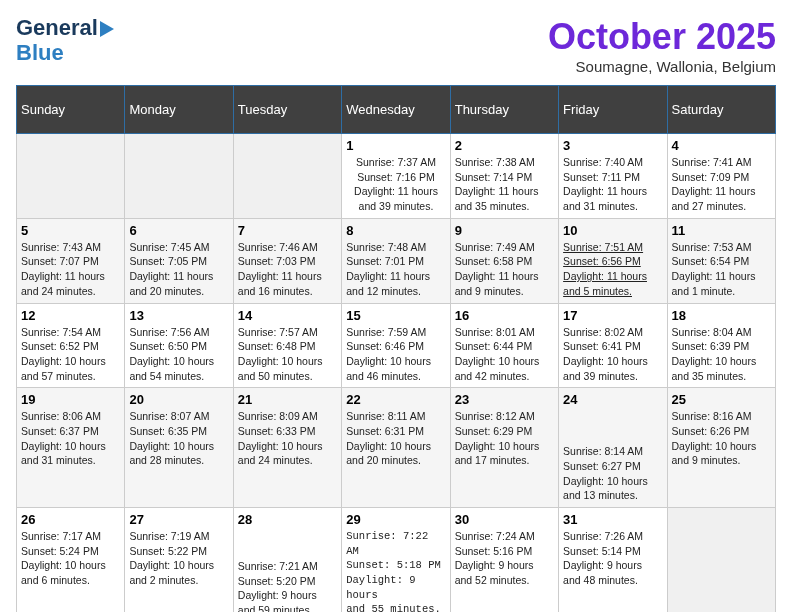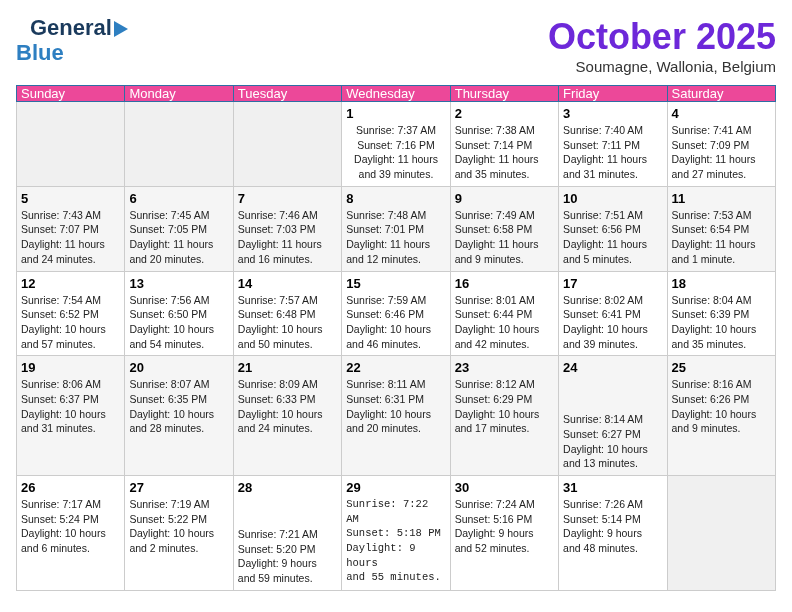--- a/index.html
+++ b/index.html
@@ -19,21 +19,20 @@
     .logo {
       display: flex;
       flex-direction: column;
       align-items: flex-start;
     }
     .logo-text {
       font-size: 22px;
       font-weight: bold;
       color: #1a3a5c;
       line-height: 1.1;
-      margin-left: 14px;
     }
     .logo-arrow {
       display: inline-block;
       width: 0;
       height: 0;
       border-top: 8px solid transparent;
       border-bottom: 8px solid transparent;
       border-left: 14px solid #2e7fc1;
       margin-left: 2px;
       vertical-align: middle;
@@ -49,23 +48,23 @@
     .subtitle {
       font-size: 15px;
       color: #333;
     }
     table {
       width: 100%;
       border-collapse: collapse;
       font-size: 11px;
     }
     thead tr th {
-      background-color: #ec4899;
+      background-color: #404040;
       color: white;
-      padding: 0 4px;
+      padding: 16px 4px;
       text-align: left;
       font-size: 13px;
       font-weight: normal;
       border: 1px solid #2e6da4;
     }
     tbody tr td {
       border: 1px solid #ccc;
       vertical-align: top;
       padding: 4px;
       width: 108px;
@@ -187,21 +186,21 @@
         </td>
         <td>
           <span class="day-num">9</span>
           <div class="day-info" style="white-space: pre-line;">Sunrise: 7:49 AM
 Sunset: 6:58 PM
 Daylight: 11 hours
 and 9 minutes.</div>
         </td>
         <td>
           <span class="day-num">10</span>
-          <div class="day-info" style="white-space: pre-line;">Sunrise: 7:51 AM
+          <div class="day-info" style="white-space: pre-line; text-decoration: underline;">Sunrise: 7:51 AM
 Sunset: 6:56 PM
 Daylight: 11 hours
 and 5 minutes.</div>
         </td>
         <td>
           <span class="day-num">11</span>
           <div class="day-info" style="white-space: pre-line;">Sunrise: 7:53 AM
 Sunset: 6:54 PM
 Daylight: 11 hours
 and 1 minute.</div>

